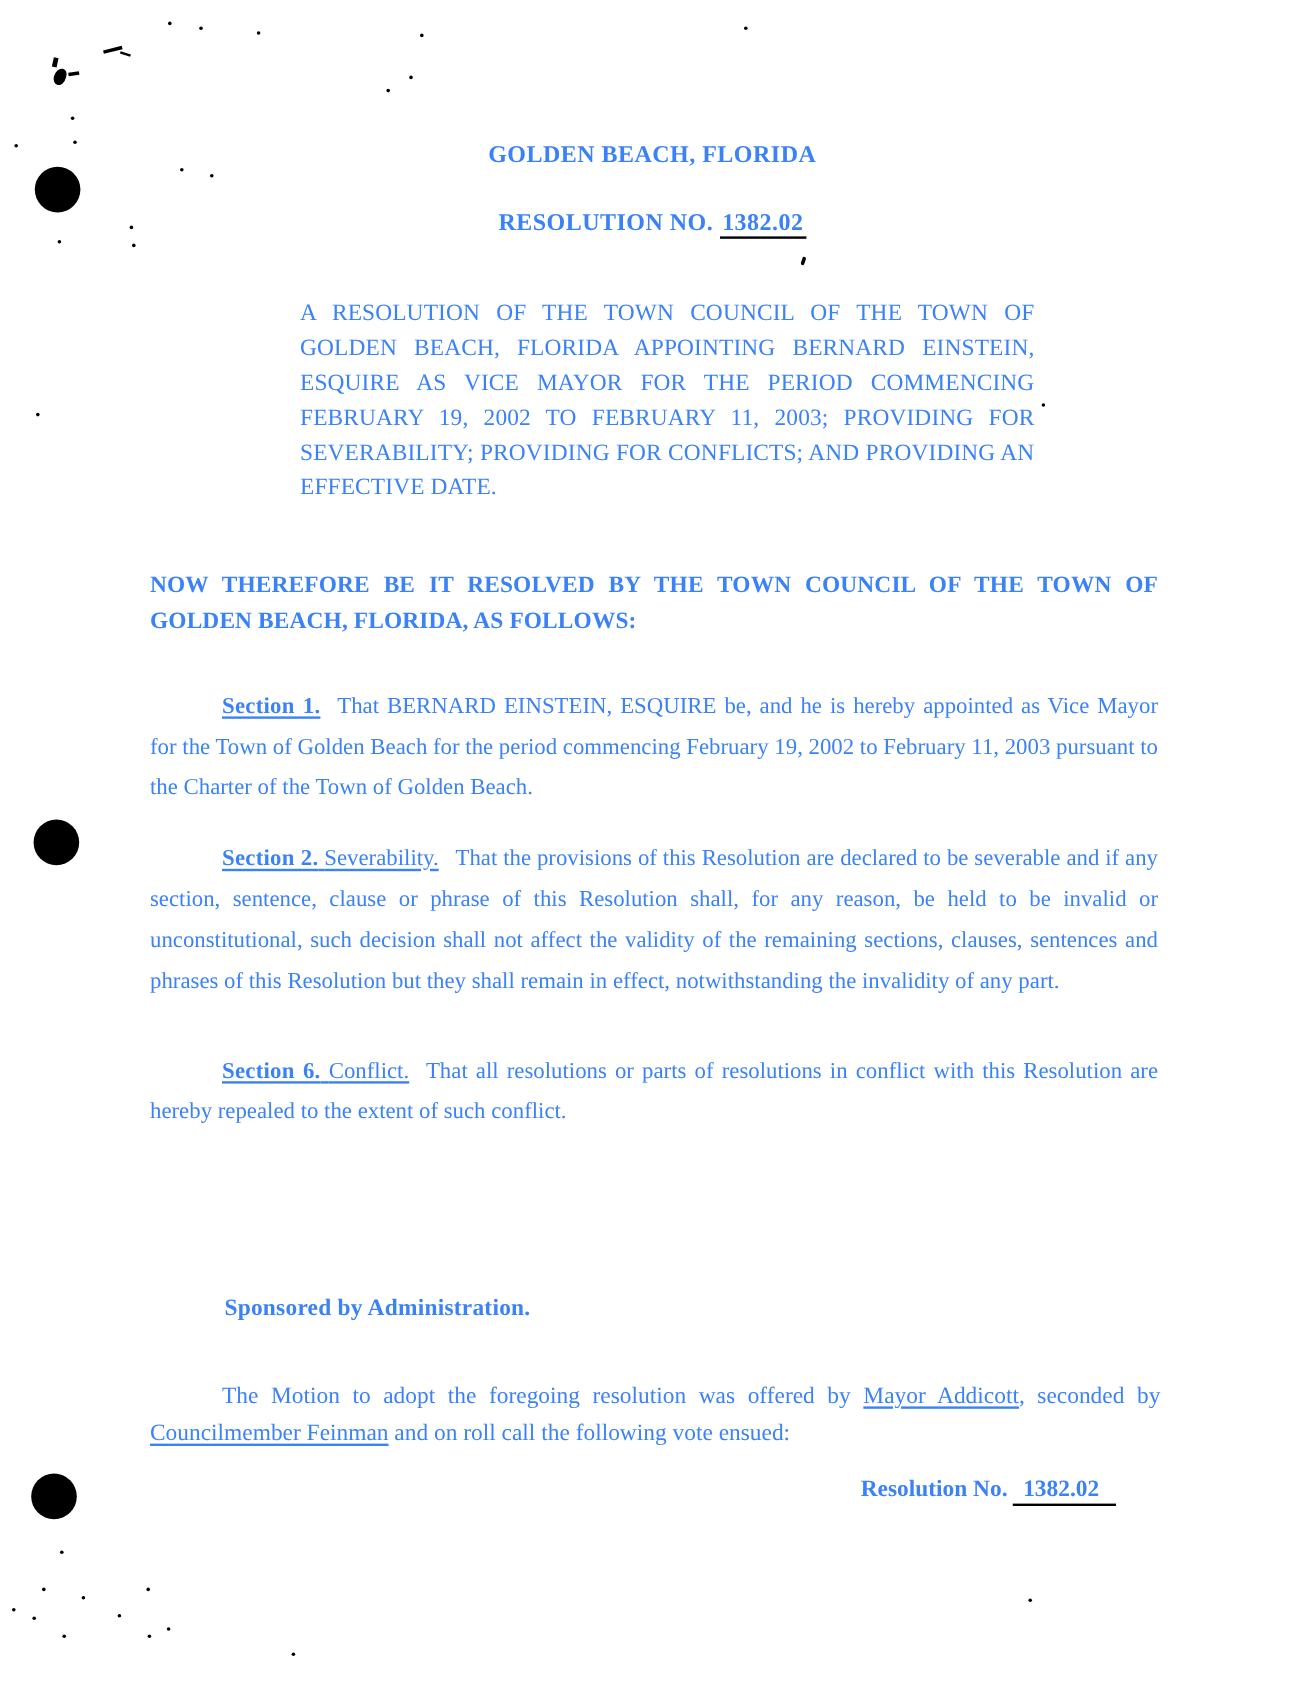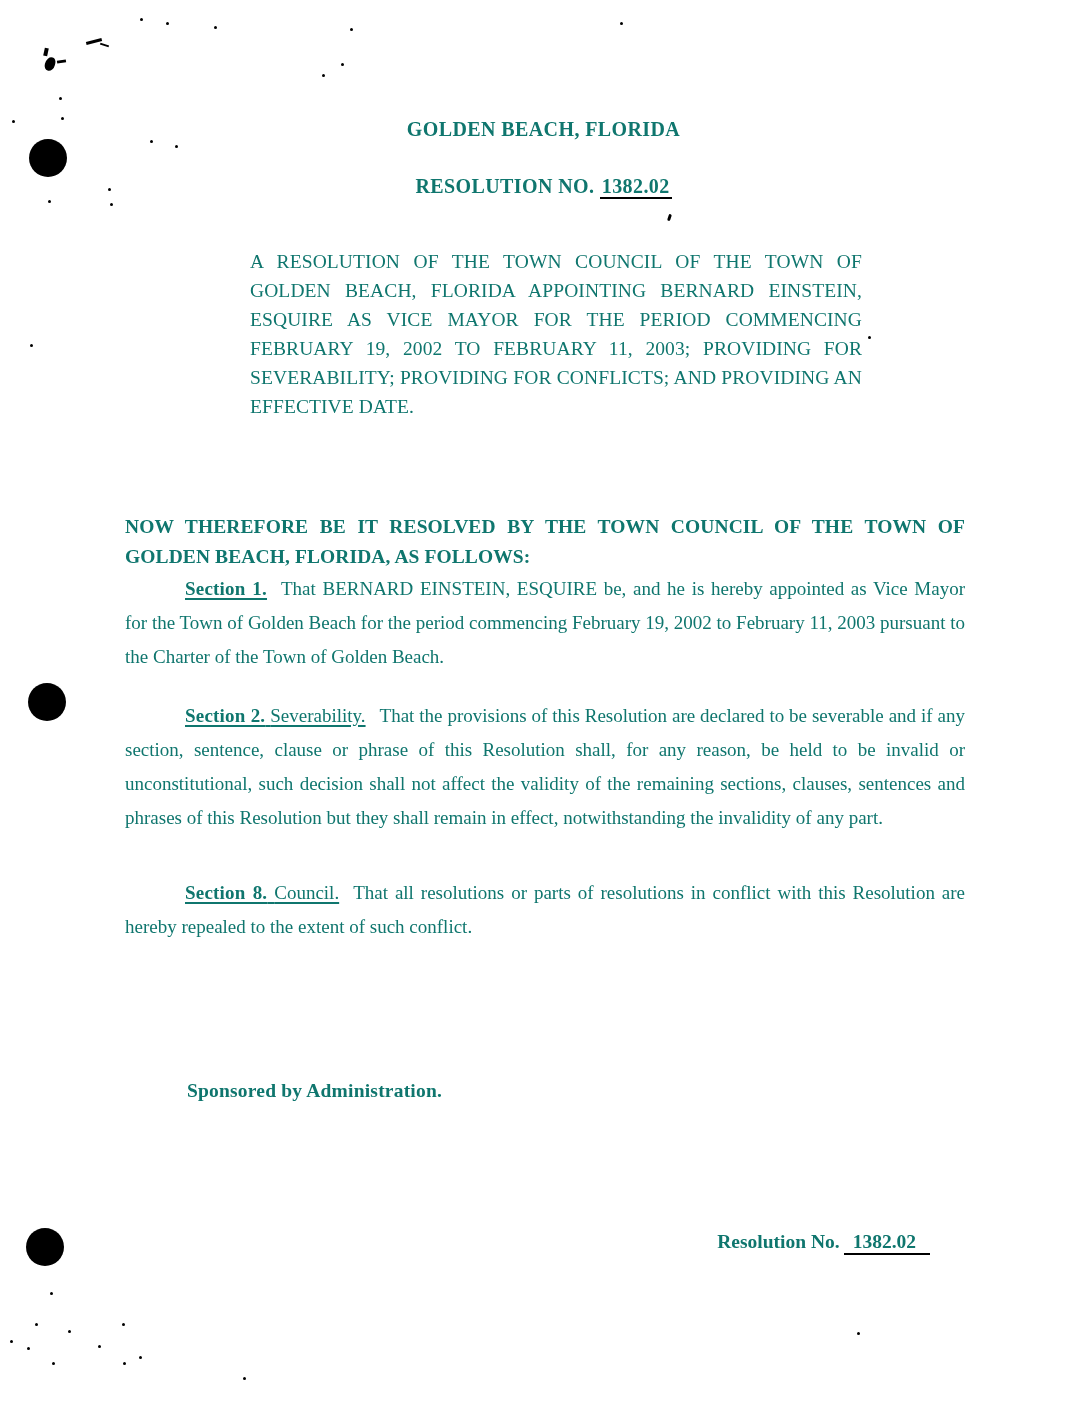--- a/index.html
+++ b/index.html
@@ -1,20 +1,20 @@
 <!DOCTYPE html>
 <html><head>
 <meta charset="utf-8">
 <style>
   html,body { margin:0; padding:0; background:#ffffff; }
   .page {
     position:relative;
     width:1087px; height:1402px;
     background:#ffffff;
-    color:#0f766e;
+    color:#3b82f6;
     font-family:"Liberation Serif","DejaVu Serif",serif;
     overflow:hidden;
   }
   .abs { position:absolute; }
 
   
   .title-line {
     left:0; width:100%;
     text-align:center;
     font-weight:bold;
@@ -33,21 +33,20 @@
     text-align:justify;
     letter-spacing:0.1px;
   }
   .resolved {
     left:125px; width:840px;
     font-weight:bold;
     font-size:19.5px;
     line-height:30px;
     text-align:justify;
     letter-spacing:0.1px;
-    margin-top:39px;
   }
   .section {
     left:125px; width:840px;
     font-size:19px;
     line-height:34px;
     text-align:justify;
     text-indent:60px;
   }
   .sec-head {
     text-decoration:underline;
@@ -167,24 +166,27 @@
 
   <div class="abs section" style="top:572px;">
     <span class="sec-head"><b>Section 1.</b></span><span>That BERNARD EINSTEIN, ESQUIRE be, and he is hereby appointed as Vice Mayor for the Town of Golden Beach for the period commencing February 19, 2002 to February 11, 2003 pursuant to the Charter of the Town of Golden Beach.</span>
   </div>
 
   <div class="abs section" style="top:699px;">
     <span class="sec-head"><b>Section 2.</b> <span>Severability.</span></span><span>That the provisions of this Resolution are declared to be severable and if any section, sentence, clause or phrase of this Resolution shall, for any reason, be held to be invalid or unconstitutional, such decision shall not affect the validity of the remaining sections, clauses, sentences and phrases of this Resolution but they shall remain in effect, notwithstanding the invalidity of any part.</span>
   </div>
 
   <div class="abs section" style="top:876px;">
-    <span class="sec-head"><b>Section 8.</b> <span>Council.</span></span><span>That all resolutions or parts of resolutions in conflict with this Resolution are hereby repealed to the extent of such conflict.</span>
+    <span class="sec-head"><b>Section 6.</b> <span>Conflict.</span></span><span>That all resolutions or parts of resolutions in conflict with this Resolution are hereby repealed to the extent of such conflict.</span>
   </div>
 
 
   <div class="abs sponsored" style="top:1080px;font-family:Liberation Serif, serif;">Sponsored by Administration.</div>
 
+  <div class="abs motion" style="top:1148px;">
+    <span>The Motion to adopt the foregoing resolution was offered by </span><span class="uline">Mayor Addicott</span><span>, seconded by </span><span class="uline">Councilmember Feinman</span><span> and on roll call the following vote ensued:</span>
+  </div>
 
   <div class="abs footer-res" style="top:1231px;">
     <span>Resolution No.</span><span class="footer-num">1382.02</span>
   </div>
 
 </div>
 
 </body></html>

